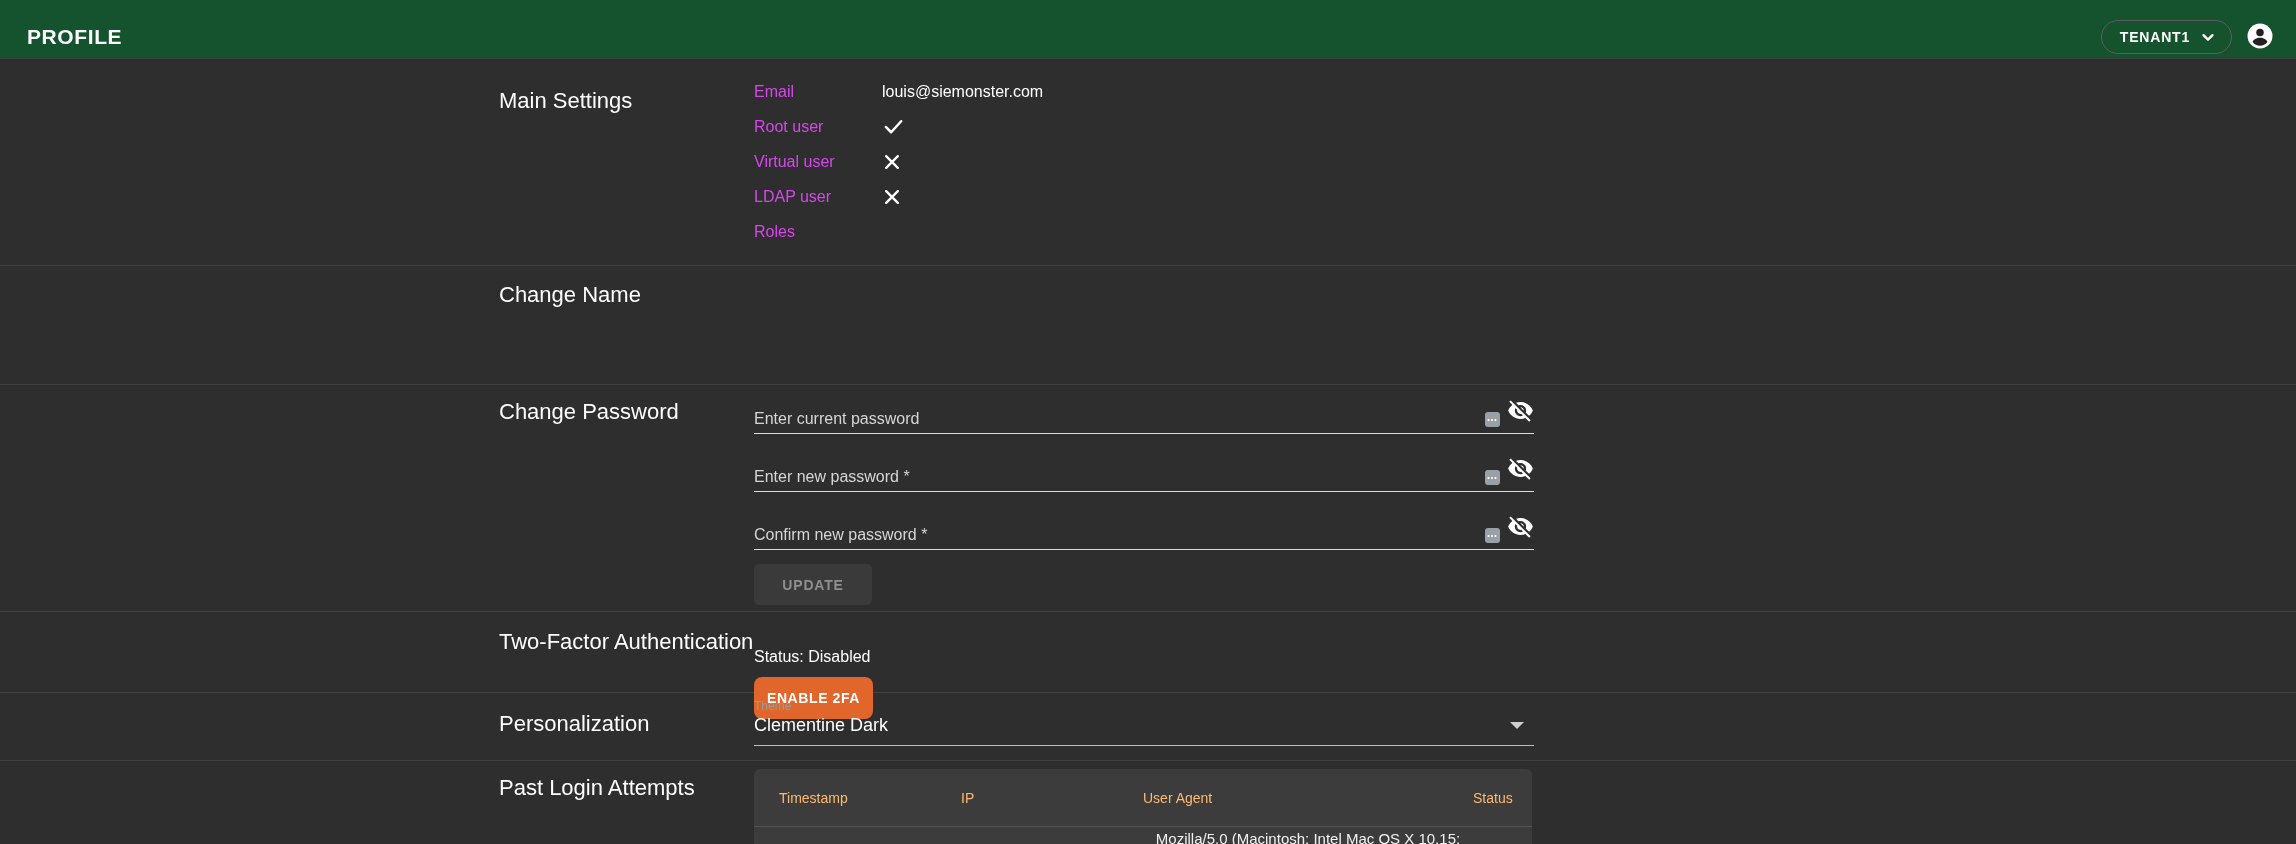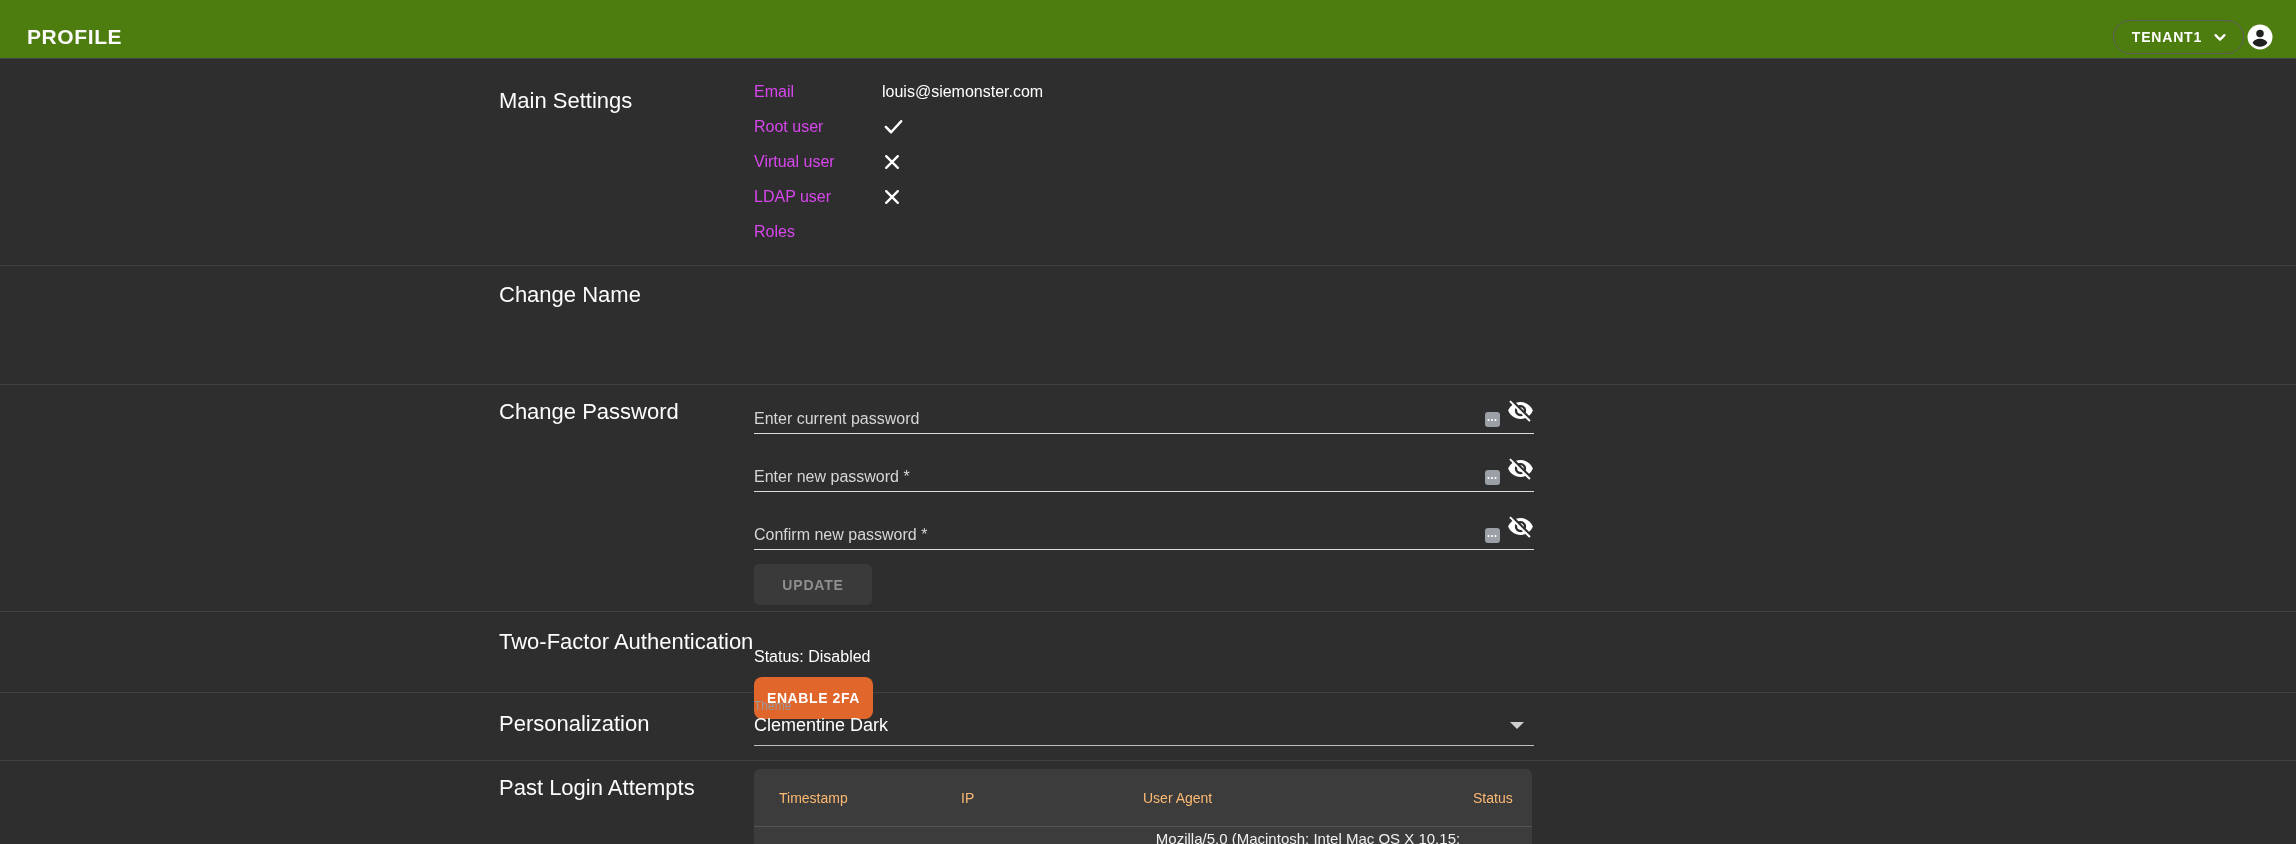--- a/index.html
+++ b/index.html
@@ -7,26 +7,26 @@
   body {
     font-family: "Liberation Sans", "DejaVu Sans", sans-serif;
     background: #2e2e2e;
     color: #fff;
     overflow: hidden;
   }
   .page { position: relative; width: 2296px; height: 844px; overflow: hidden; }
 
   
   .topbar {
-    height: 59px; background: #4d7c0f; border-bottom: 1px solid #424242;
+    height: 59px; background: #14532d; border-bottom: 1px solid #424242;
     display: flex; align-items: center; justify-content: space-between;
     padding: 16px 20px 0 27px;
   }
   .topbar-title { font-size: 21px; font-weight: bold; letter-spacing: 0.6px; color: #fafafa; }
-  .topbar-right { display: flex; align-items: center; }
+  .topbar-right { display: flex; gap: 12px; }
   .tenant-pill {
     display: flex; align-items: center; gap: 9px;
     border: 1px solid #5d5d5d; border-radius: 18px;
     height: 34px; padding: 0 14px 0 18px;
     background: transparent; cursor: pointer;
   }
   .tenant-pill span { font-size: 14px; font-weight: bold; letter-spacing: 0.8px; color: #fff; }
   .avatar-btn { width: 32px; height: 32px; display: flex; align-items: center; justify-content: center; }
 
   

